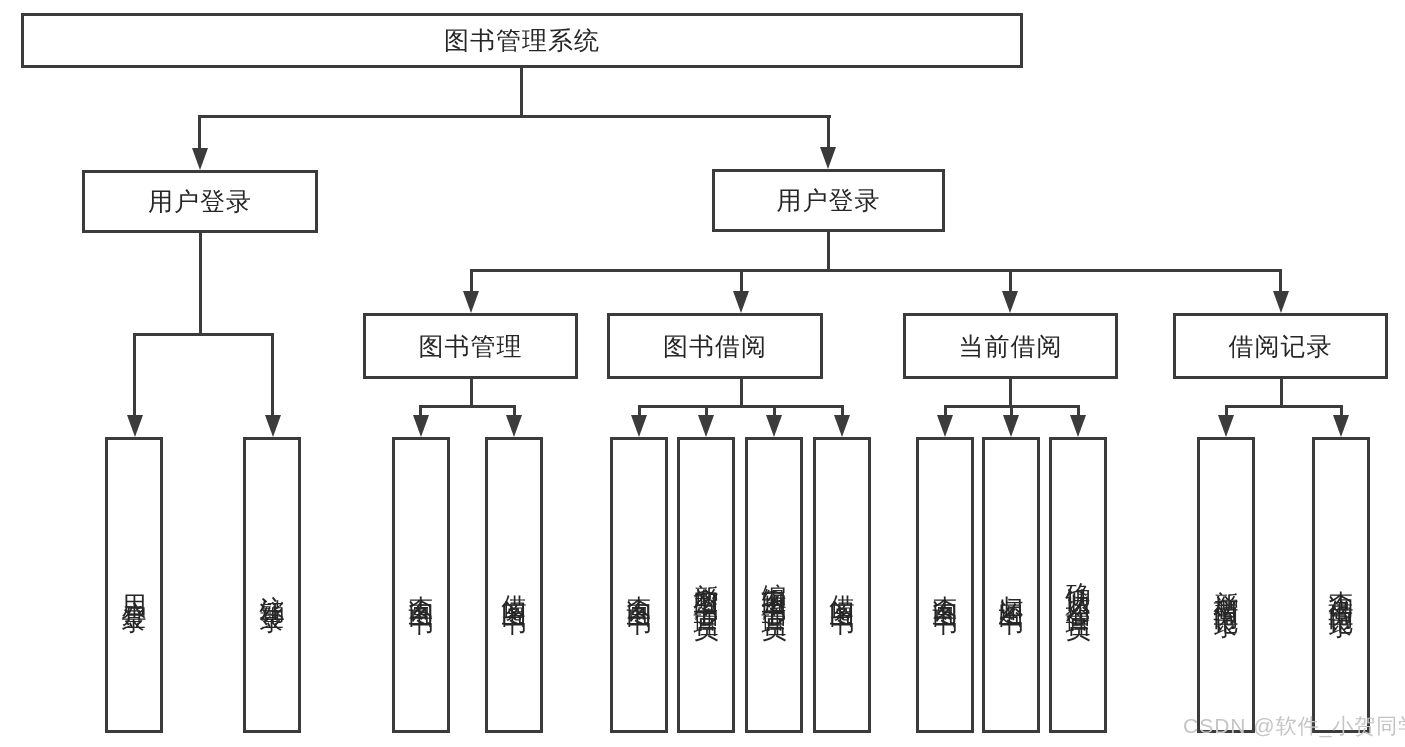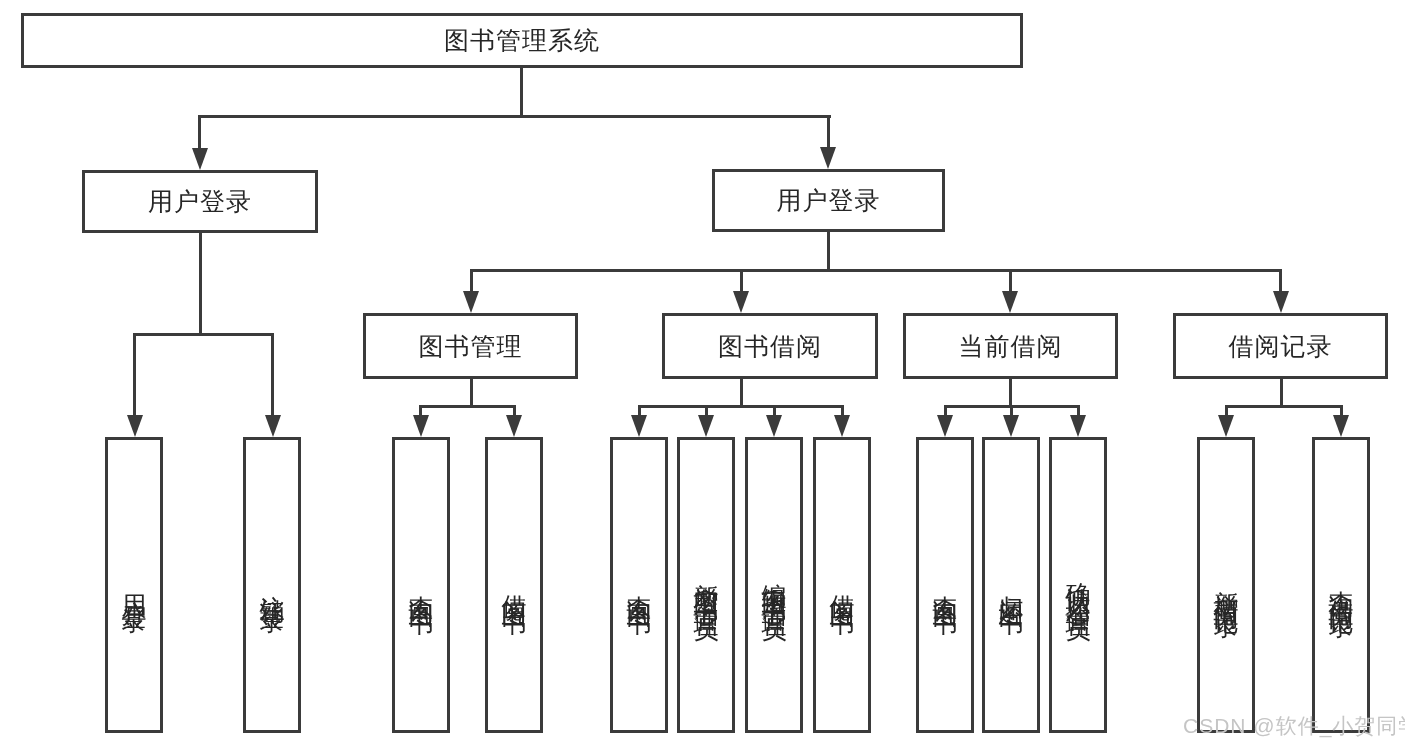--- a/index.html
+++ b/index.html
@@ -65,21 +65,21 @@
   <div class="vline" style="left:740px;top:269px;height:26px;"></div>
   <div class="arrow" style="left:733px;top:291px;"></div>
   <div class="vline" style="left:1009px;top:269px;height:26px;"></div>
   <div class="arrow" style="left:1002px;top:291px;"></div>
   <div class="vline" style="left:1279px;top:269px;height:26px;"></div>
   <div class="arrow" style="left:1273px;top:291px;"></div>
 
   <div class="box hbox" style="left:363px;top:313px;width:215px;height:66px;">
     <span>图书管理</span>
   </div>
-  <div class="box hbox" style="left:662px;top:313px;width:216px;height:66px;">
+  <div class="box hbox" style="left:607px;top:313px;width:216px;height:66px;">
     <span>图书借阅</span>
   </div>
   <div class="box hbox" style="left:1173px;top:313px;width:215px;height:66px;">
     <span>借阅记录</span>
   </div>
   <div class="box hbox" style="left:903px;top:313px;width:215px;height:66px;">
     <span>当前借阅</span>
   </div>
 
   <div class="vline" style="left:470px;top:379px;height:26px;"></div>

